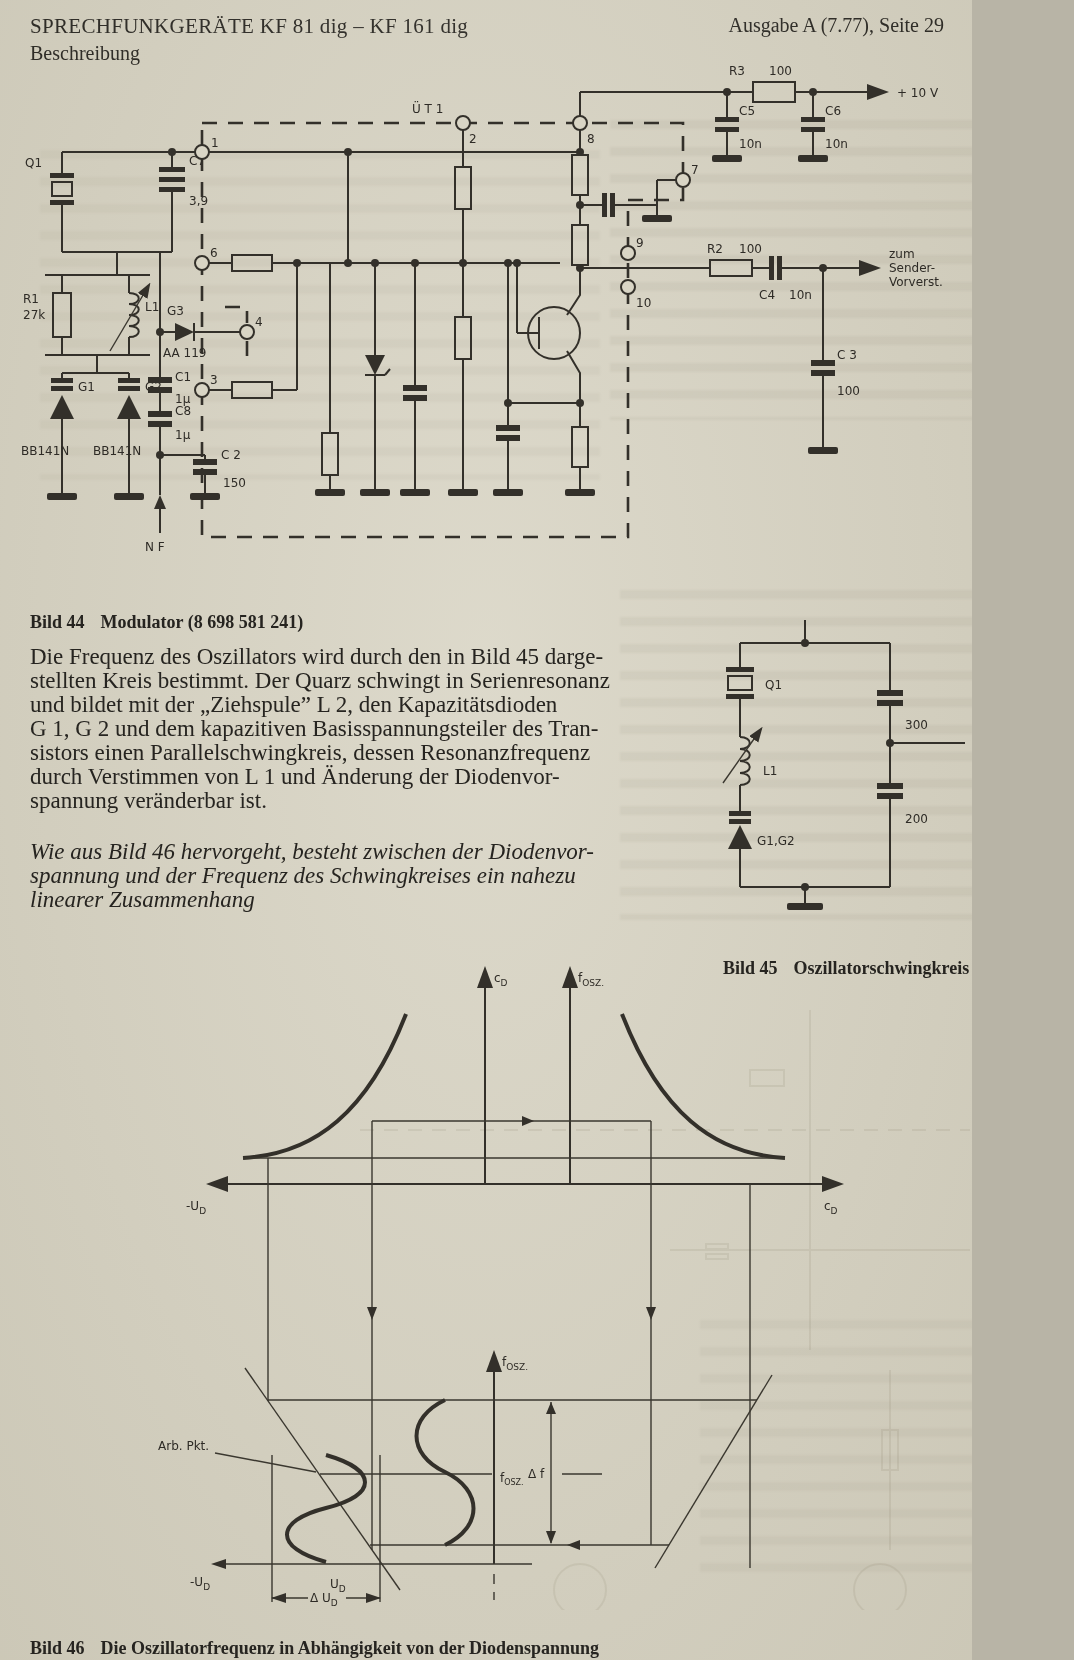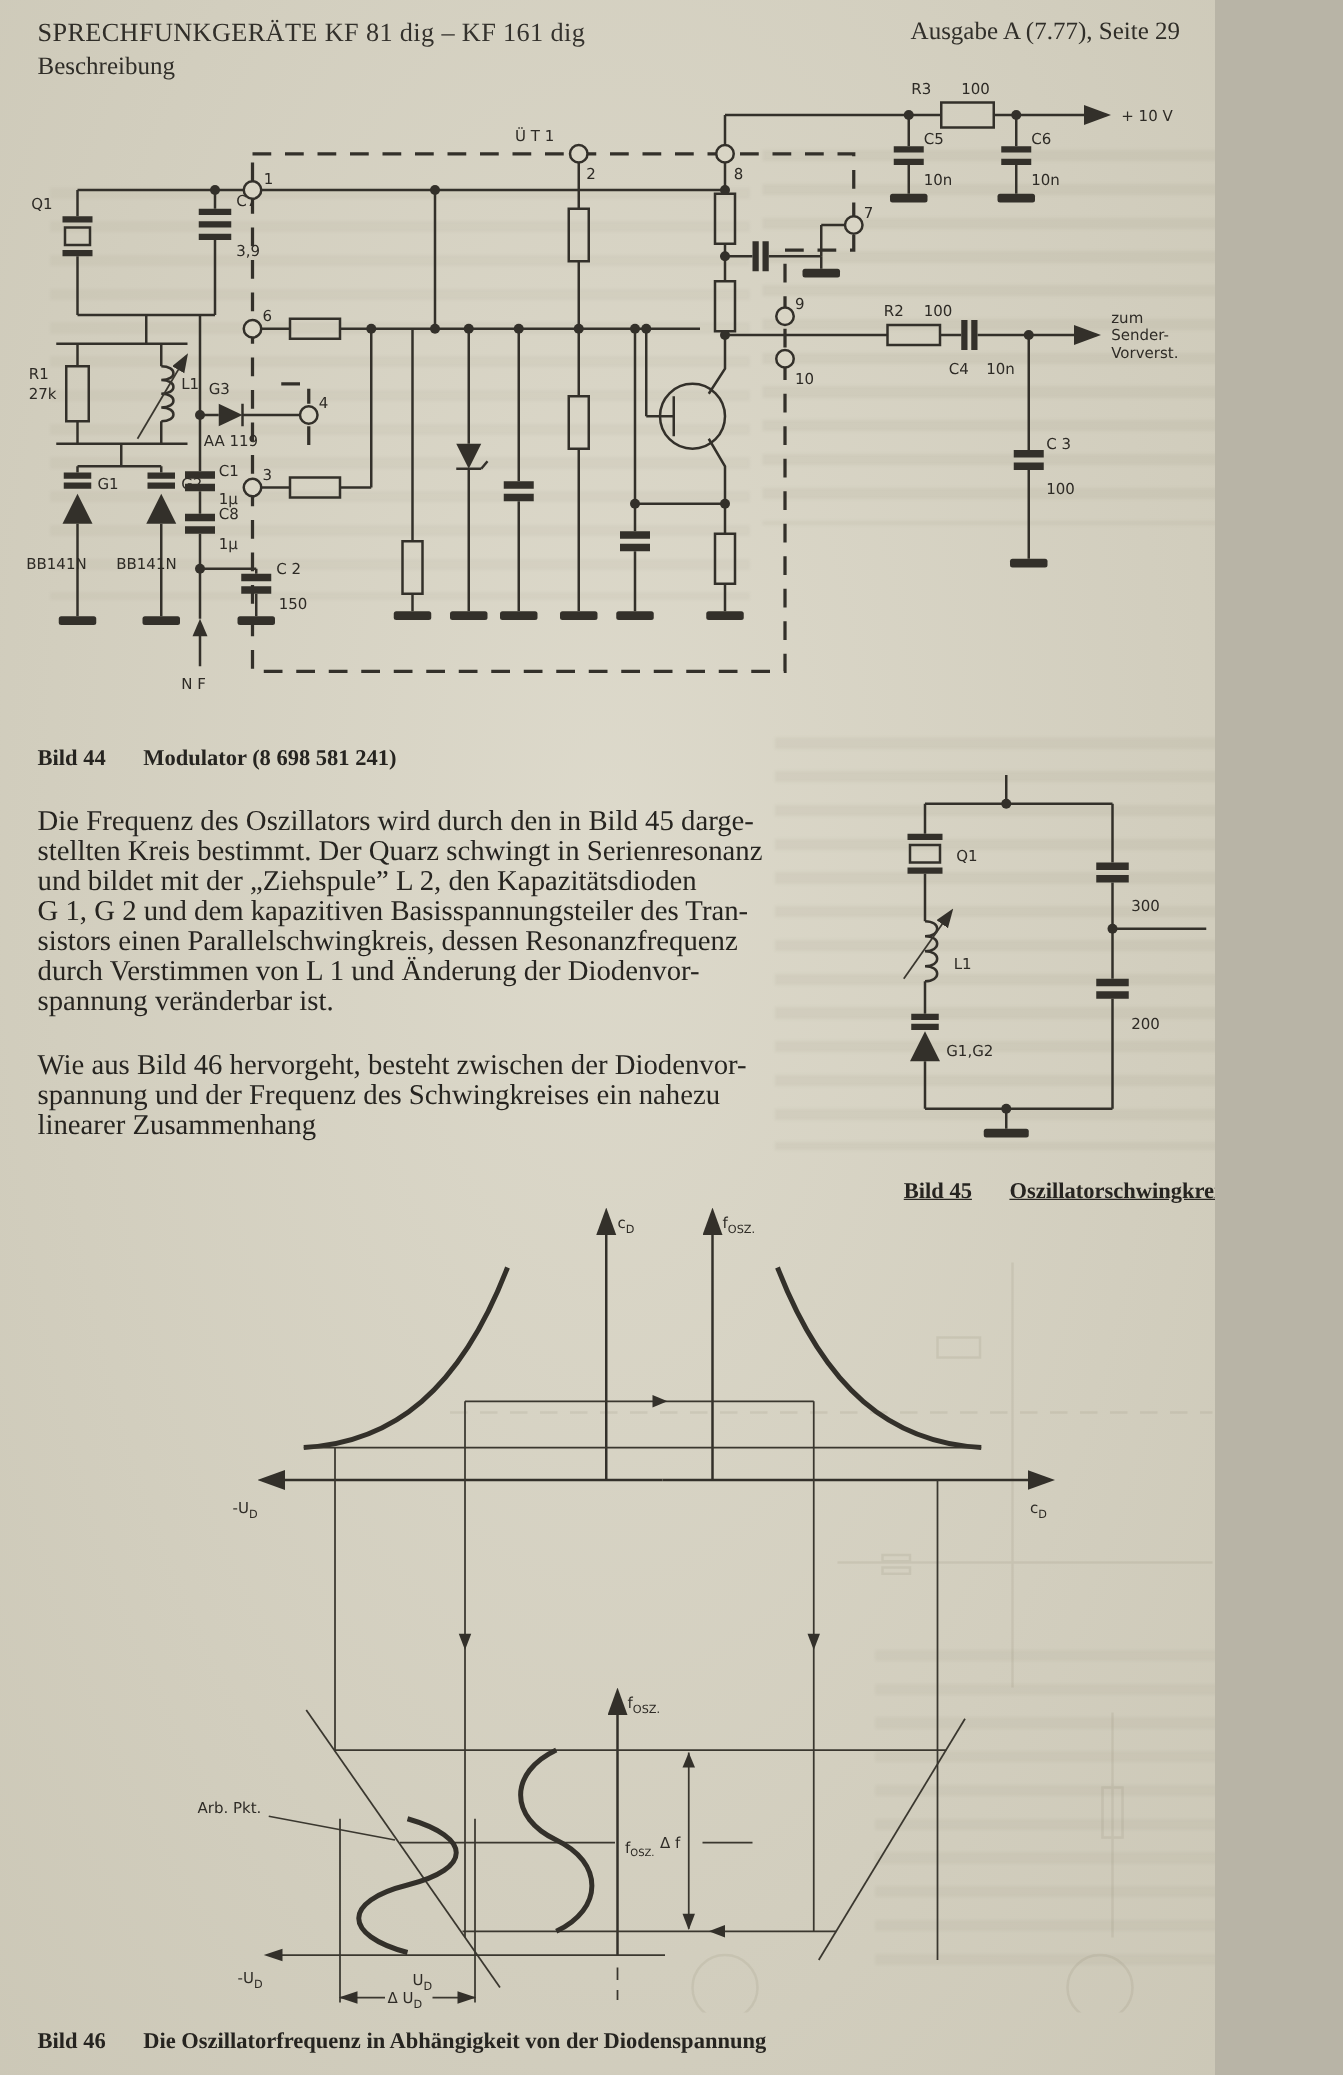--- a/index.html
+++ b/index.html
@@ -3,21 +3,21 @@
 <meta charset="utf-8">
 <style>
   html,body{margin:0;padding:0;background:#b8b4a6;}
   .page{position:relative;width:972px;height:1660px;background:#d9d5c5;overflow:hidden;
         font-family:"Liberation Serif","DejaVu Serif",serif;color:#262420;}
   .page::after{content:"";position:absolute;inset:0;pointer-events:none;
         background:radial-gradient(ellipse at 50% 40%, rgba(255,255,255,.10), rgba(90,84,60,.10));}
   .hdr-title{position:absolute;left:30px;top:14px;font-size:21px;letter-spacing:.3px;}
   .hdr-sub{position:absolute;left:30px;top:42px;font-size:20px;}
   .hdr-ed{position:absolute;right:28px;top:14px;font-size:20px;}
-  .cap{position:absolute;font-size:18px;font-weight:bold;display:flex;gap:30px;white-space:nowrap;z-index:3;}
+  .cap{position:absolute;font-size:18px;font-weight:bold;display:flex;gap:16px;white-space:nowrap;z-index:3;margin-top:16px;}
   .para{position:absolute;left:30px;width:620px;font-size:23px;line-height:24px;
         white-space:pre-line;z-index:3;}
   svg{position:absolute;z-index:2;}
   svg text{font-family:"DejaVu Sans","Liberation Sans",sans-serif;fill:#2e2b26;font-size:12px;}
   .wire{stroke:#33302a;stroke-width:2;fill:none;}
   .wire-thin{stroke:#3a372f;stroke-width:1.4;fill:none;}
   .thick{stroke:#33302a;stroke-width:4;fill:none;}
   .blk{fill:#33302a;stroke:none;}
   .box{fill:none;stroke:#33302a;stroke-width:2;}
   .dash{stroke:#33302a;stroke-width:2.6;fill:none;stroke-dasharray:15 11;}
@@ -330,21 +330,21 @@
     <span>Modulator (8 698 581 241)</span>
   </div>
 
   <div class="para" style="top:645px;">Die Frequenz des Oszillators wird durch den in Bild 45 darge-
 stellten Kreis bestimmt. Der Quarz schwingt in Serienresonanz
 und bildet mit der „Ziehspule” L 2, den Kapazitätsdioden
 G 1, G 2 und dem kapazitiven Basisspannungsteiler des Tran-
 sistors einen Parallelschwingkreis, dessen Resonanzfrequenz
 durch Verstimmen von L 1 und Änderung der Diodenvor-
 spannung veränderbar ist.</div>
-  <div class="para" style="top:840px;">Wie aus Bild 46 hervorgeht, besteht zwischen der Diodenvor-
+  <div class="para" style="top:840px;font-style:italic;">Wie aus Bild 46 hervorgeht, besteht zwischen der Diodenvor-
 spannung und der Frequenz des Schwingkreises ein nahezu
 linearer Zusammenhang</div>
 
   <svg style="left:665px;top:615px;" width="330" height="300" viewBox="0 0 330 300">
     <g>
       <line class="wire" x1="140" y1="28" x2="140" y2="5"></line>
       <circle class="dot" cx="140" cy="28" r="4"></circle>
       <line class="wire" x1="75" y1="28" x2="225" y2="28"></line>
       <line class="wire" x1="75" y1="28" x2="75" y2="52"></line>
       <rect class="blk" x="61" y="52" width="28" height="5"></rect>
@@ -372,21 +372,21 @@
         <rect class="blk" x="212" y="178" width="26" height="6"></rect>
       <line class="wire" x1="225" y1="184" x2="225" y2="272"></line>
       <text x="100" y="74">Q1</text>
       <text x="98" y="160">L1</text>
       <text x="92" y="230">G1,G2</text>
       <text x="240" y="114">300</text>
       <text x="240" y="208">200</text>
     </g>
   </svg>
 
-  <div class="cap" style="left:723px;top:942px;text-decoration:underline;">
+  <div class="cap" style="left:723px;top:942px;">
     <span>Bild 45</span>
     <span>Oszillatorschwingkreis</span>
   </div>
 
   <svg style="left:110px;top:950px;" width="900" height="660" viewBox="0 0 900 660">
 
     <g opacity="0.12">
       <circle class="ghostline" cx="470" cy="640" r="26"></circle>
       <circle class="ghostline" cx="770" cy="640" r="26"></circle>
       <rect class="ghostline" x="300" y="700" width="34" height="16"></rect>

